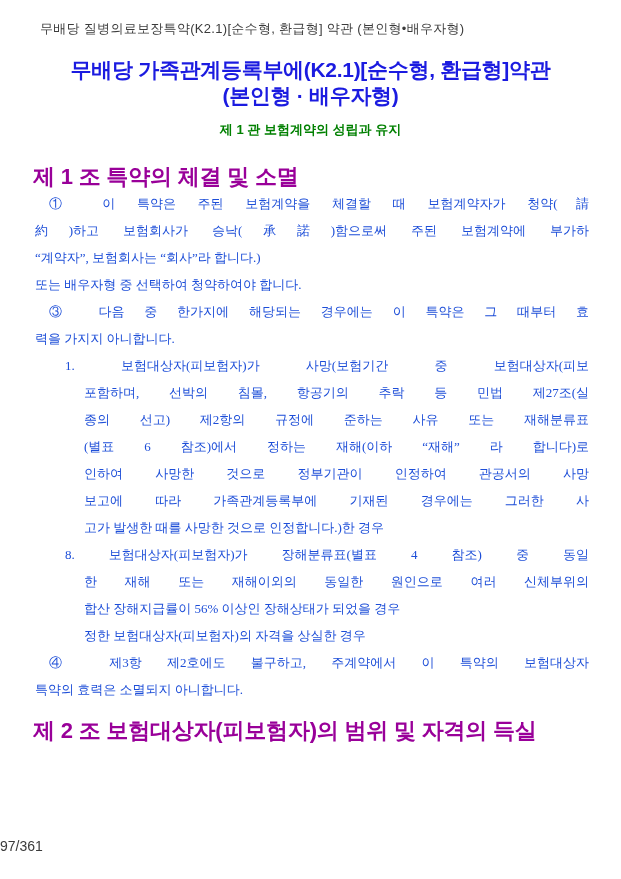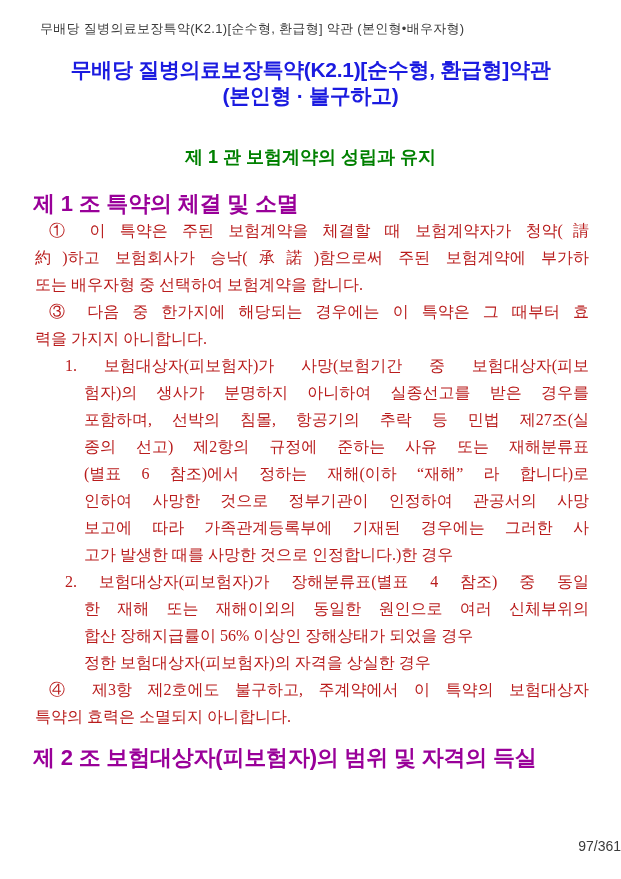--- a/index.html
+++ b/index.html
@@ -33,25 +33,25 @@
     margin-top: 19px;
     text-align: center;
     font-family: "Liberation Sans", sans-serif;
     font-weight: bold;
     font-size: 21px;
     line-height: 26px;
     color: var(--title-blue, #1b1be0);
     letter-spacing: -0.3px;
   }
   .section-heading {
-    margin-top: 36px;
+    margin-top: 9px;
     text-align: center;
     font-family: "Liberation Sans", sans-serif;
     font-weight: bold;
-    font-size: 18px;
+    font-size: 13px;
     line-height: 24px;
     color: var(--section-green, #008000);
   }
   .content {
     position: relative;
     margin-top: 21px;
     margin-left: 33px;
     width: 556px;
     overflow: hidden;
   }
@@ -61,75 +61,75 @@
     font-size: 22px;
     line-height: 27px;
     color: var(--article-purple, #990099);
     letter-spacing: -0.2px;
     white-space: nowrap;
   }
   .article + .article {
     margin-top: 14px;
   }
   .line {
-    font-size: 16px;
+    font-size: 13px;
     line-height: 27px;
-    color: #b91c1c;
+    color: #1d4ed8;
     text-align: justify;
     word-break: keep-all;
   }
   .line.fill {
     text-align-last: justify;
   }
   .line.para { padding-left: 2px; }
   .line.para.first { text-indent: 14px; }
   .line.item { padding-left: 51px; }
   .line.item.first { padding-left: 32px; }
   .page-number {
     position: absolute;
     left: 0;
     right: 0;
     top: 838px;
-    text-align: right;
+    text-align: left;
     font-family: "Liberation Sans", sans-serif;
     font-size: 14px;
     color: #3b3b3b;
   }
 </style>
 </head>
 <body>
 
 <div class="page">
 
   <div class="running-header">무배당 질병의료보장특약(K2.1)[순수형, 환급형] 약관 (본인형•배우자형)</div>
 
   <div class="doc-title">
-    <div>무배당 질병의료보장특약(K2.1)[순수형, 환급형]약관</div>
-    <div>(본인형 · 불구하고)</div>
+    <div>무배당 가족관계등록부에(K2.1)[순수형, 환급형]약관</div>
+    <div>(본인형 · 배우자형)</div>
   </div>
 
   <div class="section-heading">제 1 관 보험계약의 성립과 유지</div>
 
   <div class="content" id="articles">
       <div class="article">
         <div class="article-heading">제 1 조 특약의 체결 및 소멸</div>
         <div class="line para first fill">① 이 특약은 주된 보험계약을 체결할 때 보험계약자가 청약(請</div>
         <div class="line para fill">約)하고 보험회사가 승낙(承諾)함으로써 주된 보험계약에 부가하</div>
-        <div class="line para">또는 배우자형 중 선택하여 보험계약을 합니다.</div>
+        <div class="line para">“계약자”, 보험회사는 “회사”라 합니다.)</div>
+        <div class="line para">또는 배우자형 중 선택하여 청약하여야 합니다.</div>
         <div class="line para first fill">③ 다음 중 한가지에 해당되는 경우에는 이 특약은 그 때부터 효</div>
         <div class="line para">력을 가지지 아니합니다.</div>
         <div class="line item first fill">1. 보험대상자(피보험자)가 사망(보험기간 중 보험대상자(피보</div>
-        <div class="line item fill">험자)의 생사가 분명하지 아니하여 실종선고를 받은 경우를</div>
         <div class="line item fill">포함하며, 선박의 침몰, 항공기의 추락 등 민법 제27조(실</div>
         <div class="line item fill">종의 선고) 제2항의 규정에 준하는 사유 또는 재해분류표</div>
         <div class="line item fill">(별표 6 참조)에서 정하는 재해(이하 “재해” 라 합니다)로</div>
         <div class="line item fill">인하여 사망한 것으로 정부기관이 인정하여 관공서의 사망</div>
         <div class="line item fill">보고에 따라 가족관계등록부에 기재된 경우에는 그러한 사</div>
         <div class="line item">고가 발생한 때를 사망한 것으로 인정합니다.)한 경우</div>
-        <div class="line item first fill">2. 보험대상자(피보험자)가 장해분류표(별표 4 참조) 중 동일</div>
+        <div class="line item first fill">8. 보험대상자(피보험자)가 장해분류표(별표 4 참조) 중 동일</div>
         <div class="line item fill">한 재해 또는 재해이외의 동일한 원인으로 여러 신체부위의</div>
         <div class="line item">합산 장해지급률이 56% 이상인 장해상태가 되었을 경우</div>
         <div class="line item">정한 보험대상자(피보험자)의 자격을 상실한 경우</div>
         <div class="line para first fill">④ 제3항 제2호에도 불구하고, 주계약에서 이 특약의 보험대상자</div>
         <div class="line para">특약의 효력은 소멸되지 아니합니다.</div>
       </div>
       <div class="article">
         <div class="article-heading">제 2 조 보험대상자(피보험자)의 범위 및 자격의 득실</div>
       </div>
     </div>

